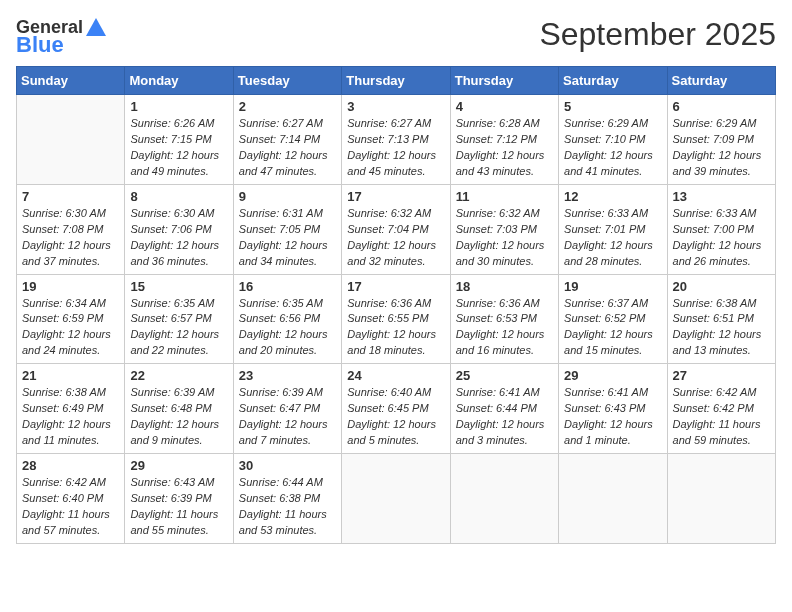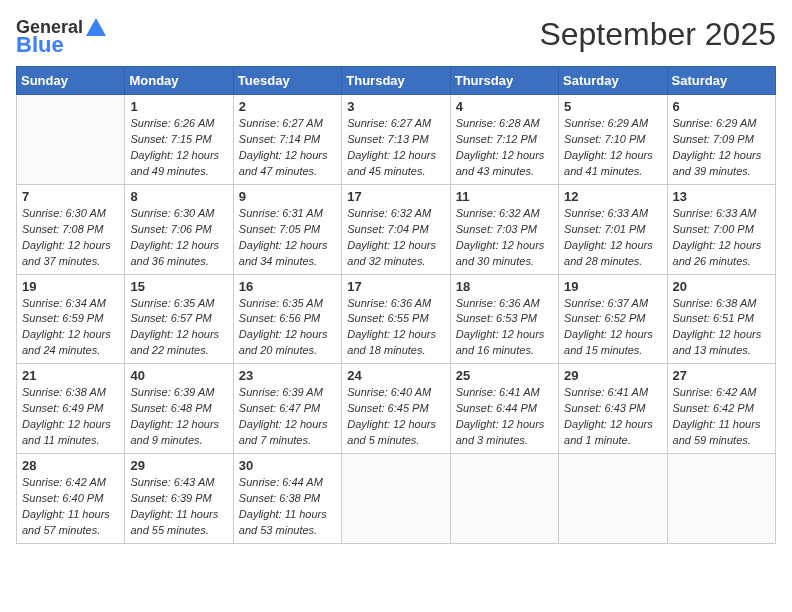--- a/index.html
+++ b/index.html
@@ -208,21 +208,21 @@
           <span class="day-number">20</span>
           <div class="day-info">Sunrise: 6:38 AM<br>Sunset: 6:51 PM<br>Daylight: 12 hours<br>and 13 minutes.</div>
         </td>
       </tr>
       <tr>
         <td>
           <span class="day-number">21</span>
           <div class="day-info">Sunrise: 6:38 AM<br>Sunset: 6:49 PM<br>Daylight: 12 hours<br>and 11 minutes.</div>
         </td>
         <td>
-          <span class="day-number">40</span>
+          <span class="day-number">22</span>
           <div class="day-info">Sunrise: 6:39 AM<br>Sunset: 6:48 PM<br>Daylight: 12 hours<br>and 9 minutes.</div>
         </td>
         <td>
           <span class="day-number">23</span>
           <div class="day-info">Sunrise: 6:39 AM<br>Sunset: 6:47 PM<br>Daylight: 12 hours<br>and 7 minutes.</div>
         </td>
         <td>
           <span class="day-number">24</span>
           <div class="day-info">Sunrise: 6:40 AM<br>Sunset: 6:45 PM<br>Daylight: 12 hours<br>and 5 minutes.</div>
         </td>

